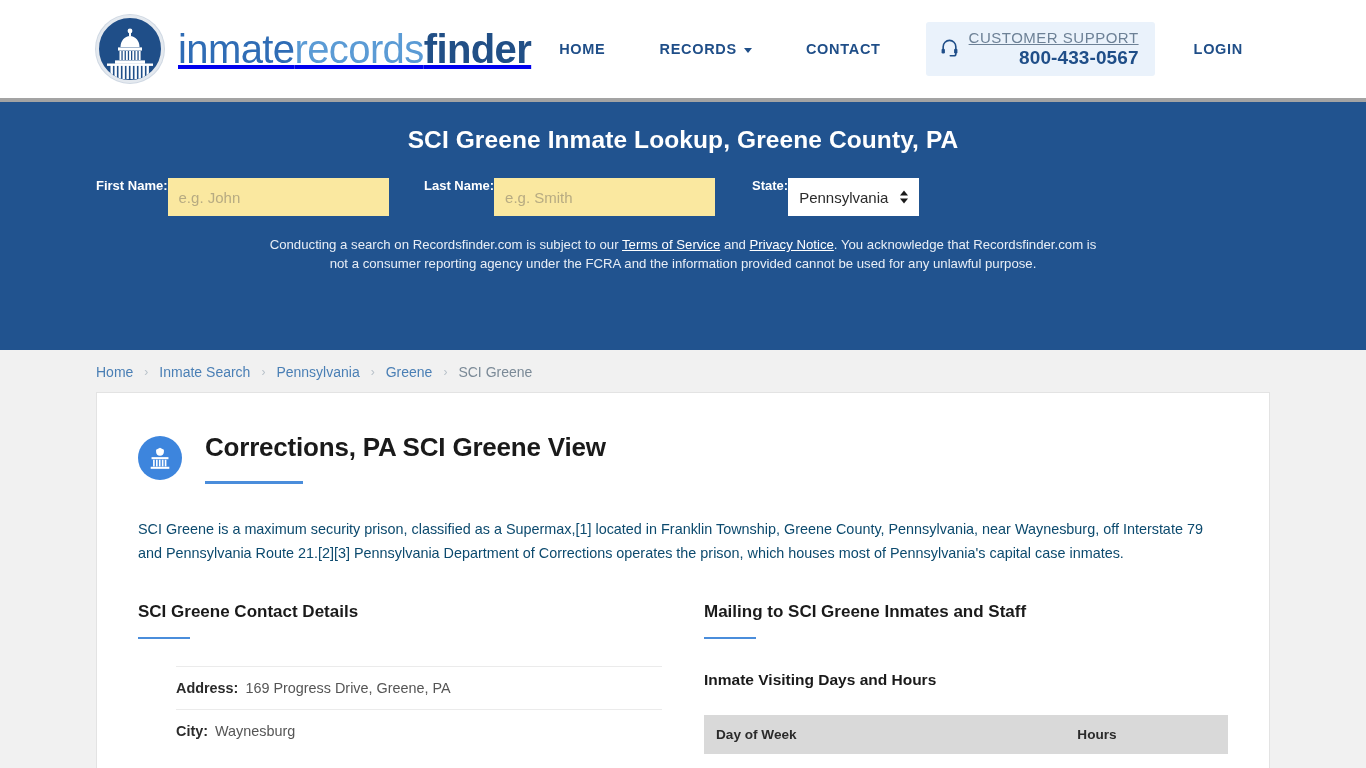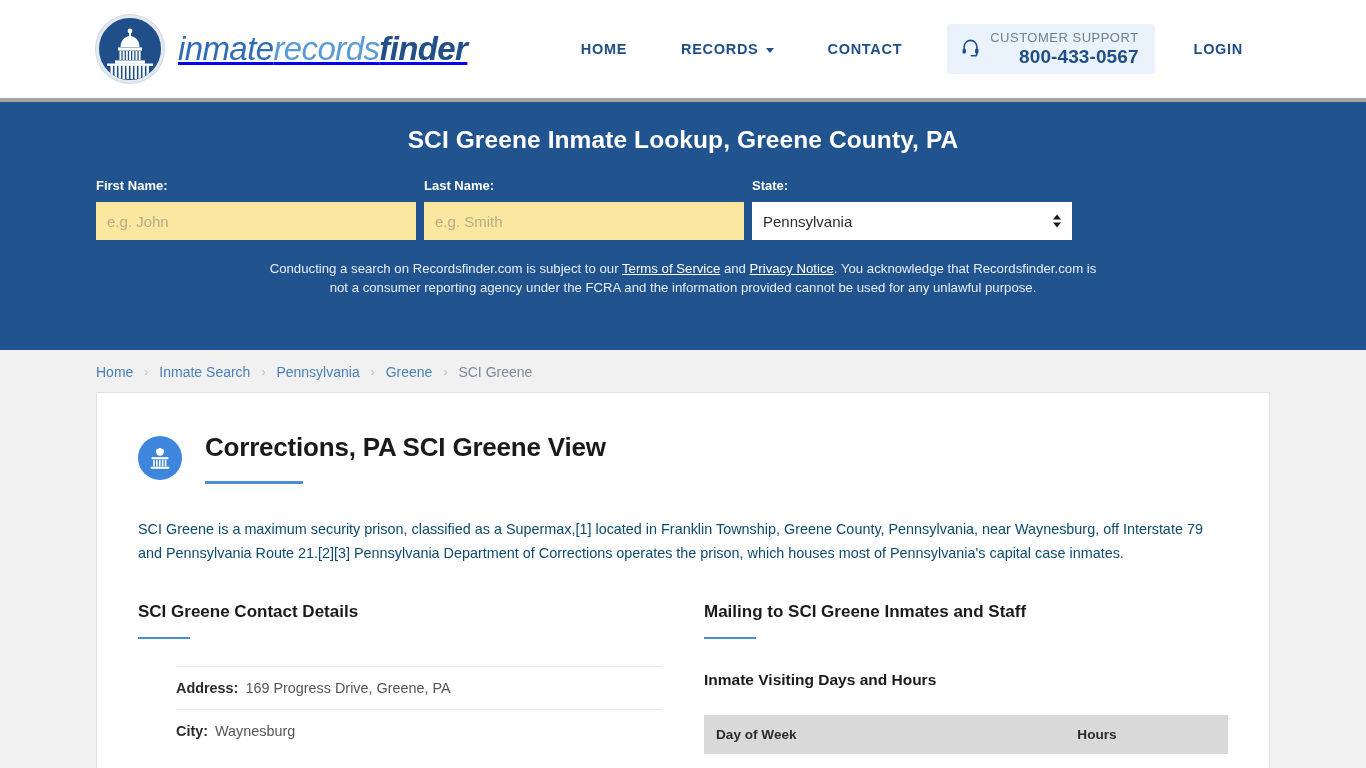--- a/index.html
+++ b/index.html
@@ -25,22 +25,21 @@
     width: 68px; height: 68px; border-radius: 50%;
     background: #1f4e88;
     border: 3px solid #e4e9ef;
     display: flex; align-items: flex-end; justify-content: center;
     overflow: hidden;
     box-shadow: 0 0 0 1px #cfd8e3;
     flex: 0 0 auto;
   }
   .logo-circle svg { display: block; }
   .brand-text {
-    font-size: 33px;
-    font-style: italic;
+    font-size: 40px;
     letter-spacing: -0.6px;
     white-space: nowrap;
   }
   .brand-text .w1 { color: #2f6cb5; font-weight: 400; }
   .brand-text .w2 { color: #5b9bd5; font-weight: 400; }
   .brand-text .w3 { color: #214f86; font-weight: 700; }
 
   .main-nav {
     margin-left: auto;
     display: flex;
@@ -73,23 +72,24 @@
     display: flex;
     align-items: center;
     gap: 10px;
     padding: 7px 16px 7px 14px;
     margin: 0 12px 0 18px;
     cursor: pointer;
   }
   .support-text { line-height: 1.15; }
   .support-label {
     display: block;
-    font-size: 13px;
+    font-size: 15px;
     color: #6d8196;
     letter-spacing: 0.5px;
+    text-decoration: underline;
   }
   .support-phone {
     display: block;
     font-size: 19px;
     font-weight: 700;
     color: #1f4e88;
     letter-spacing: 0.1px;
     text-align: right;
   }
 
@@ -106,21 +106,21 @@
     font-size: 24.5px;
     font-weight: 700;
     letter-spacing: 0.1px;
     margin-bottom: 24px;
   }
   .search-row {
     display: flex;
     align-items: flex-end;
     gap: 0;
   }
-  .field { display: flex; flex-direction: column; }
+  .field { display: flex; }
   .field-first { width: 320px; margin-right: 8px; }
   .field-last  { width: 320px; margin-right: 8px; }
   .field-state { width: 320px; margin-right: 10px; }
   .field-label {
     color: #ffffff;
     font-size: 13px;
     font-weight: 700;
     margin-bottom: 9px;
   }
   .text-input {

